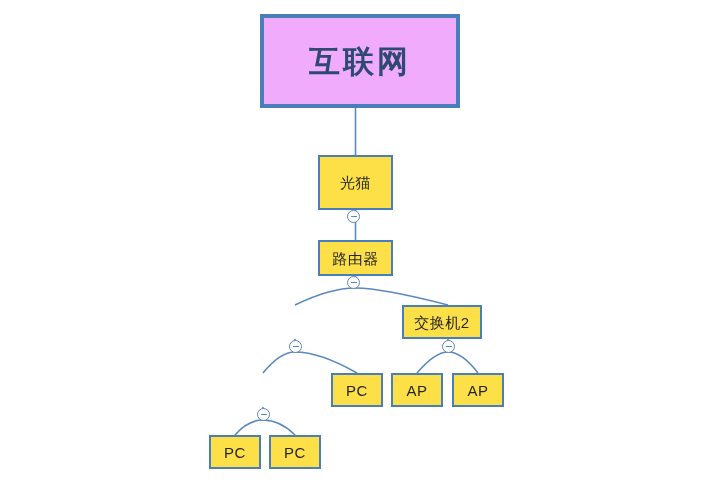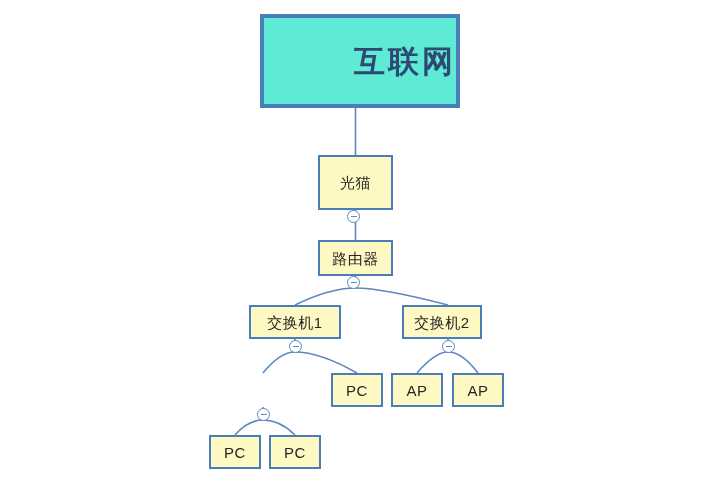--- a/index.html
+++ b/index.html
@@ -22,39 +22,38 @@
     position: absolute;
     left: 0;
     top: 0;
     width: 720px;
     height: 485px;
     pointer-events: none;
   }
   .node {
     position: absolute;
     box-sizing: border-box;
-    background: #fef9c3;
+    background: #fde047;
     border: 2px solid #4a7ebb;
     display: flex;
     align-items: center;
     justify-content: center;
     color: #262626;
     font-size: 15px;
     line-height: 1;
     letter-spacing: 0.5px;
     white-space: nowrap;
   }
   .node.root {
-    background: #5eead4;
+    background: #f0abfc;
     border: 4px solid #4a7ebb;
     color: #2e4a72;
     font-size: 31px;
     font-weight: bold;
     letter-spacing: 3px;
-    justify-content: flex-end;
   }
   .toggle {
     position: absolute;
     width: 13px;
     height: 13px;
     box-sizing: border-box;
     border: 1px solid #5b88bf;
     border-radius: 50%;
     background: #ffffff;
     display: flex;
@@ -97,23 +96,20 @@
   </div>
 
   <div class="node" style="left:318px; top:155px; width:75px; height:55px;">
     <span>光猫</span>
   </div>
 
   <div class="node" style="left:318px; top:240px; width:75px; height:36px;">
     <span>路由器</span>
   </div>
 
-  <div class="node" style="left:249px; top:305px; width:92px; height:34px;">
-    <span>交换机1</span>
-  </div>
 
   <div class="node" style="left:402px; top:305px; width:80px; height:34px;">
     <span>交换机2</span>
   </div>
 
 
   <div class="node" style="left:331px; top:373px; width:52px; height:34px;">
     <span>PC</span>
   </div>
 

